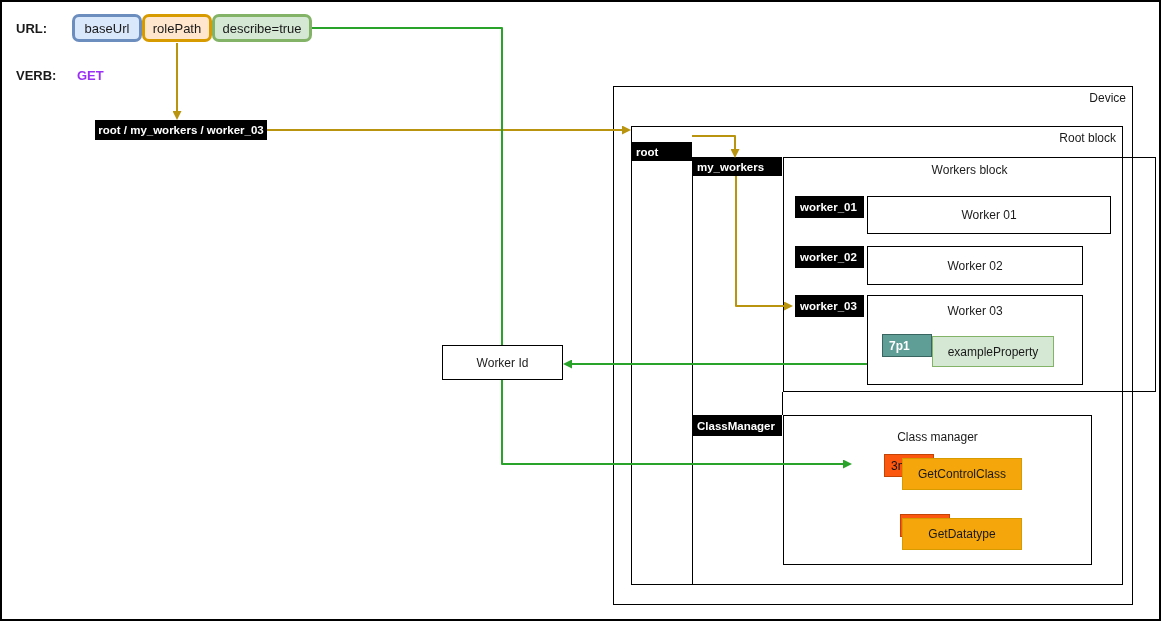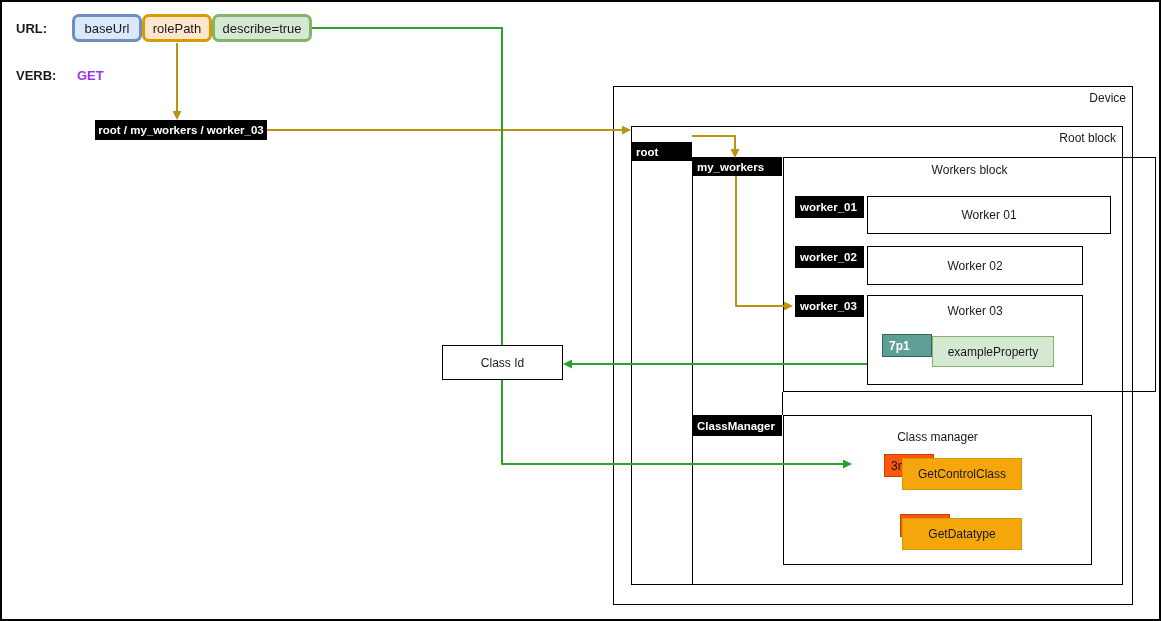--- a/index.html
+++ b/index.html
@@ -96,21 +96,21 @@
   <div class="abs frame" style="left:781px;top:413px;width:309px;height:150px;">
     <div class="top-center-label" style="top:6px;margin-top:8px;">Class manager</div>
   </div>
 
   <div class="abs method-tag" style="left:850px;top:452px;width:50px;height:23px;margin-left:32px;">3m1</div>
   <div class="abs method-box center txt" style="left:900px;top:456px;width:120px;height:32px;">GetControlClass</div>
 
   <div class="abs method-tag" style="left:850px;top:512px;width:50px;height:23px;margin-left:48px;">3m2</div>
   <div class="abs method-box center txt" style="left:900px;top:516px;width:120px;height:32px;">GetDatatype</div>
 
-  <div class="abs whitebox center txt" style="left:440px;top:343px;width:121px;height:35px;">Class Id</div>
+  <div class="abs whitebox center txt" style="left:440px;top:343px;width:121px;height:35px;">Worker Id</div>
 
   <svg class="overlay" width="1157" height="617" viewBox="0 0 1157 617">
     <defs>
       <marker id="ay" viewBox="0 0 9 9" refX="0" refY="4.5" markerWidth="9" markerHeight="9" markerUnits="userSpaceOnUse" orient="auto">
         <path class="head-yellow" d="M0,0 L9,4.5 L0,9 Z"></path>
       </marker>
       <marker id="ag" viewBox="0 0 9 9" refX="0" refY="4.5" markerWidth="9" markerHeight="9" markerUnits="userSpaceOnUse" orient="auto">
         <path class="head-green" d="M0,0 L9,4.5 L0,9 Z"></path>
       </marker>
     </defs>

